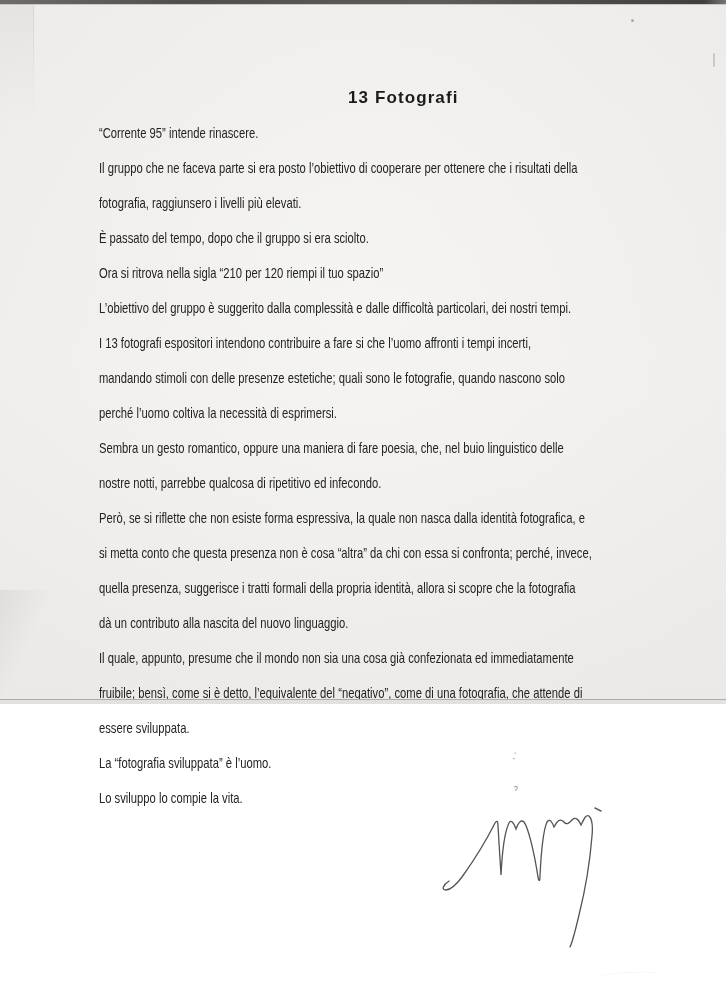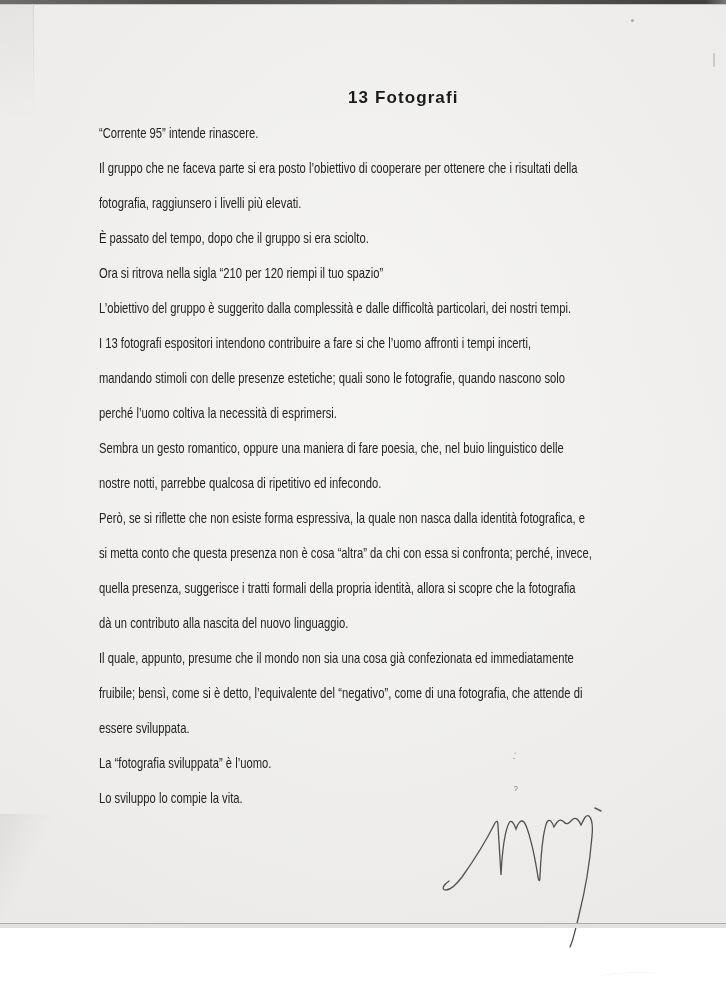--- a/index.html
+++ b/index.html
@@ -6,21 +6,21 @@
     margin: 0;
     padding: 0;
     width: 726px;
     height: 1000px;
     overflow: hidden;
     font-family: "Liberation Sans", "DejaVu Sans", sans-serif;
   }
   .scan {
     position: relative;
     width: 726px;
-    height: 928px;
+    height: 704px;
     background:
       radial-gradient(ellipse at 50% 40%, rgba(255,255,255,0.25), rgba(0,0,0,0.015) 90%),
       linear-gradient(180deg, #f0efed 0%, #f2f1ef 55%, #eeedeb 100%);
   }
   
   .edge-top {
     position: absolute; top: 0; left: 0; width: 726px; height: 4px;
     background: linear-gradient(to right, #6d6d6b, #4f4f4d 25%, #5c5c5a 60%, #3f3f3d 97%, #777);
     border-bottom: 1px solid #c9c8c6;
   }

